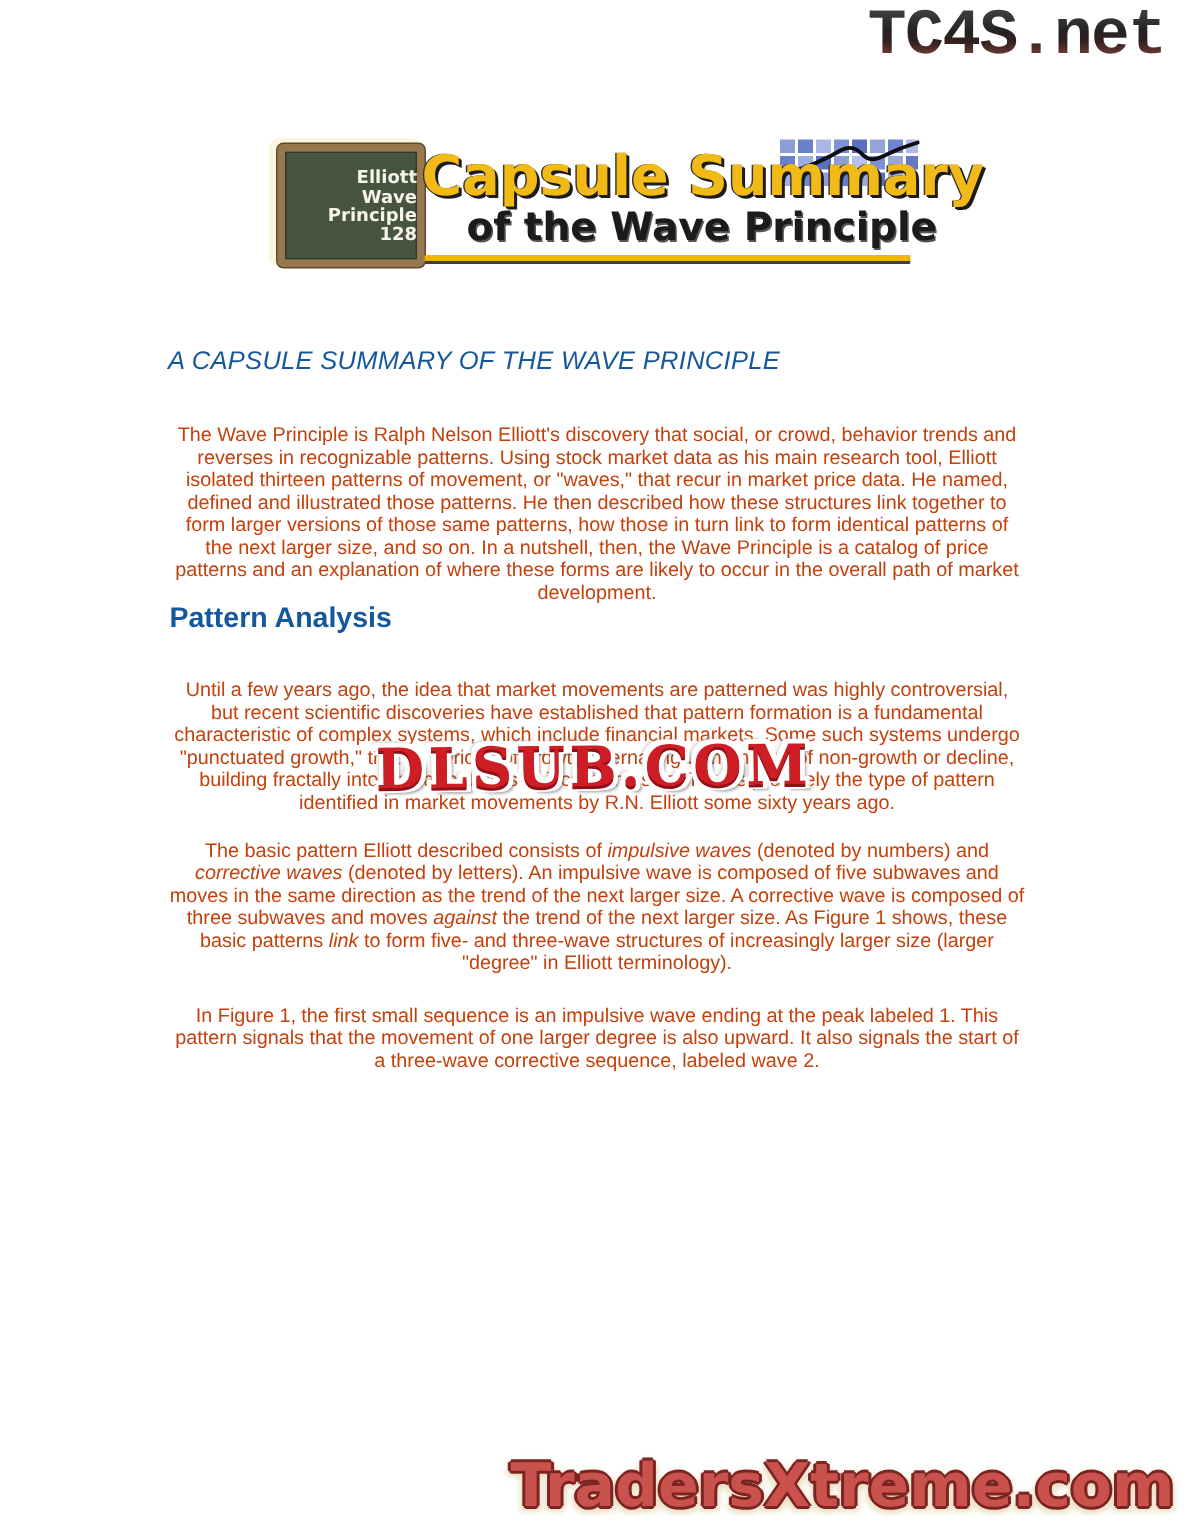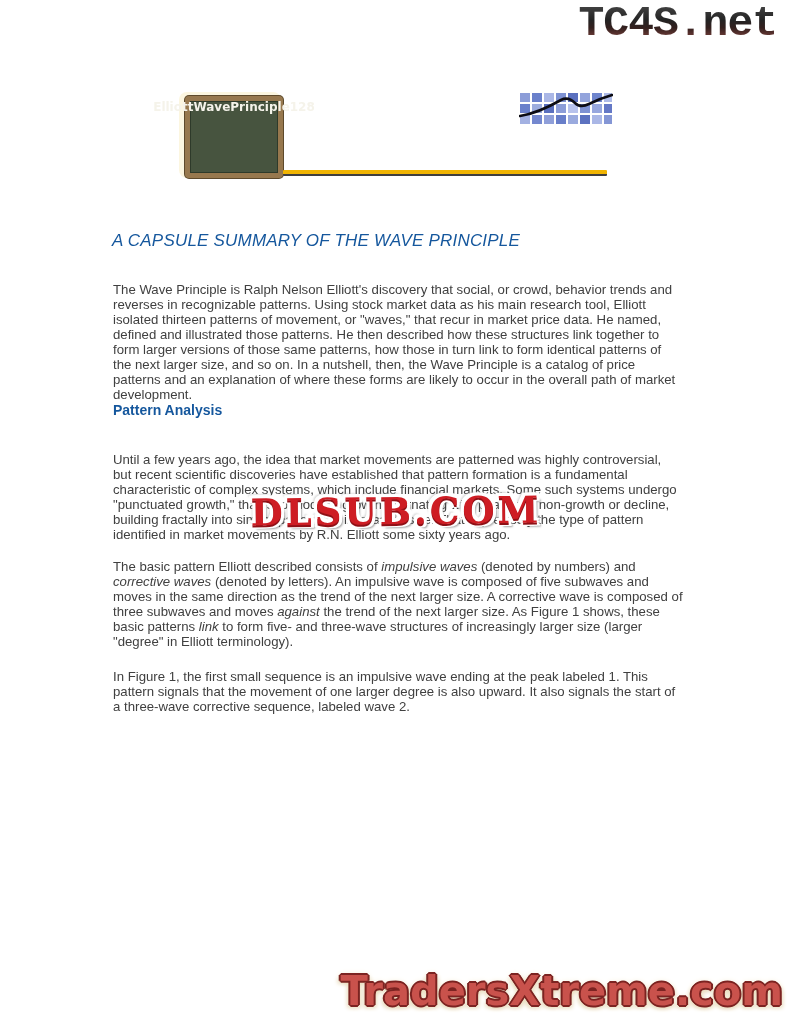--- a/index.html
+++ b/index.html
@@ -21,21 +21,21 @@
   .banner{position:absolute;left:183px;top:92px;width:430px;height:88px;}
   .board-halo{
     position:absolute;left:-4px;top:0px;width:102px;height:86px;
     background:#fcf6e0;border-radius:8px;
   }
   .chalkboard{
     position:absolute;left:2px;top:4px;width:88px;height:72px;
     background:#47543f;
     border:5px solid #97784e;border-radius:4px;
     box-shadow:0 0 0 1px #5e4a2c, inset 0 0 0 1px #2e3a2a;
-    display:flex;flex-direction:row;align-items:flex-start;justify-content:center;
+    display:flex;flex-direction:column;align-items:flex-end;justify-content:center;
   }
   .chalkboard span{
     font-family:"DejaVu Sans", sans-serif;font-weight:700;
     color:#f5f3ea;font-size:12px;line-height:12.5px;text-align:center;white-space:nowrap;
   }
   .mosaic{position:absolute;right:0px;top:0px;width:94px;height:34px;}
   .banner-title{
     position:absolute;left:98px;top:6px;width:300px;
     font-family:"DejaVu Sans", sans-serif;font-weight:700;
     font-size:37px;line-height:40px;white-space:nowrap;letter-spacing:0px;
@@ -53,29 +53,29 @@
     background:#f0b402;border-bottom:2px solid #3f3f3f;border-radius:1px;
   }
 
   
   .doc-title{
     position:absolute;left:112px;top:231px;width:568px;text-align:left;
     color:#15579d;font-weight:400;font-style:italic;font-size:17px;letter-spacing:0.2px;
   }
   .para{
     position:absolute;left:113px;width:570px;
-    font-size:13.2px;line-height:15px;color:#404040;text-align:left;
+    font-size:13.2px;line-height:15px;color:#c2410c;text-align:center;
   }
   .p1{top:269px;}
   .p2{top:439px;}
   .p3{top:546px;}
   .p4{top:656px;}
   .section-heading{
     position:absolute;left:113px;top:402px;
-    color:#15579d;font-weight:700;font-size:14px;
+    color:#15579d;font-weight:700;font-size:19px;
   }
 
   
   .watermark{
     position:absolute;left:50%;top:489px;transform:translateX(-50%) rotate(-0.6deg);
     font-family:"DejaVu Serif", serif;font-weight:700;
     font-size:37px;letter-spacing:3px;white-space:nowrap;
     color:#ce1d24;
     text-shadow:
       0 2px 0 #8f1016,
@@ -134,20 +134,22 @@
       <rect x="25" y="23" width="10" height="9" fill="#8f9fd9"></rect>
       <rect x="37" y="23" width="10" height="9" fill="#687ec9"></rect>
       <rect x="49" y="23" width="10" height="9" fill="#9aaade"></rect>
       <rect x="61" y="23" width="10" height="9" fill="#5c72c0"></rect>
       <rect x="73" y="23" width="10" height="9" fill="#aab7e6"></rect>
       <rect x="85" y="23" width="8" height="9" fill="#8496d5"></rect>
     </g>
     <path d="M1,24 C14,22 28,16 42,8 C48,5 52,7 56,11 C60,15 64,15 70,12 C78,8 86,5 93,3" fill="none" stroke="#0c0c14" stroke-width="2.6" stroke-linecap="round"></path>
   </svg>
 
+  <div class="banner-title">Capsule Summary</div>
+  <div class="banner-subtitle">of the Wave Principle</div>
   <div class="banner-underline"></div>
 </div>
 
 <div class="doc-title">A CAPSULE SUMMARY OF THE WAVE PRINCIPLE</div>
 
 <p class="para p1">The Wave Principle is Ralph Nelson Elliott's discovery that social, or crowd, behavior trends and reverses in recognizable patterns. Using stock market data as his main research tool, Elliott isolated thirteen patterns of movement, or "waves," that recur in market price data. He named, defined and illustrated those patterns. He then described how these structures link together to form larger versions of those same patterns, how those in turn link to form identical patterns of the next larger size, and so on. In a nutshell, then, the Wave Principle is a catalog of price patterns and an explanation of where these forms are likely to occur in the overall path of market development.</p>
 
 <div class="section-heading">Pattern Analysis</div>
 
 <p class="para p2">Until a few years ago, the idea that market movements are patterned was highly controversial, but recent scientific discoveries have established that pattern formation is a fundamental characteristic of complex systems, which include financial markets. Some such systems undergo "punctuated growth," that is, periods of growth alternating with phases of non-growth or decline, building fractally into similar patterns of increasing size. That is precisely the type of pattern identified in market movements by R.N. Elliott some sixty years ago.</p>

